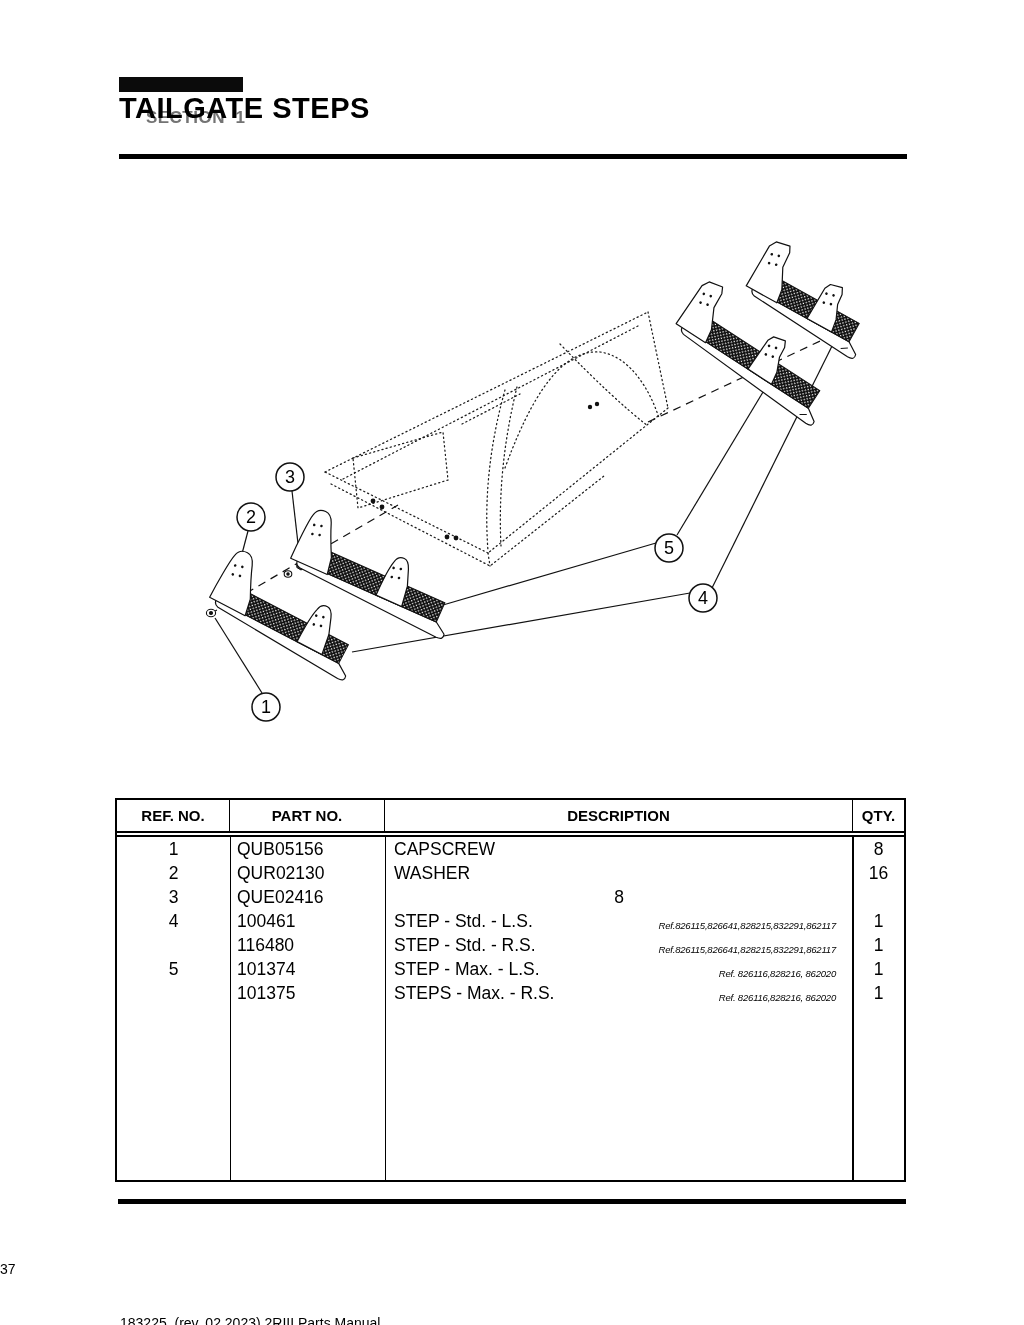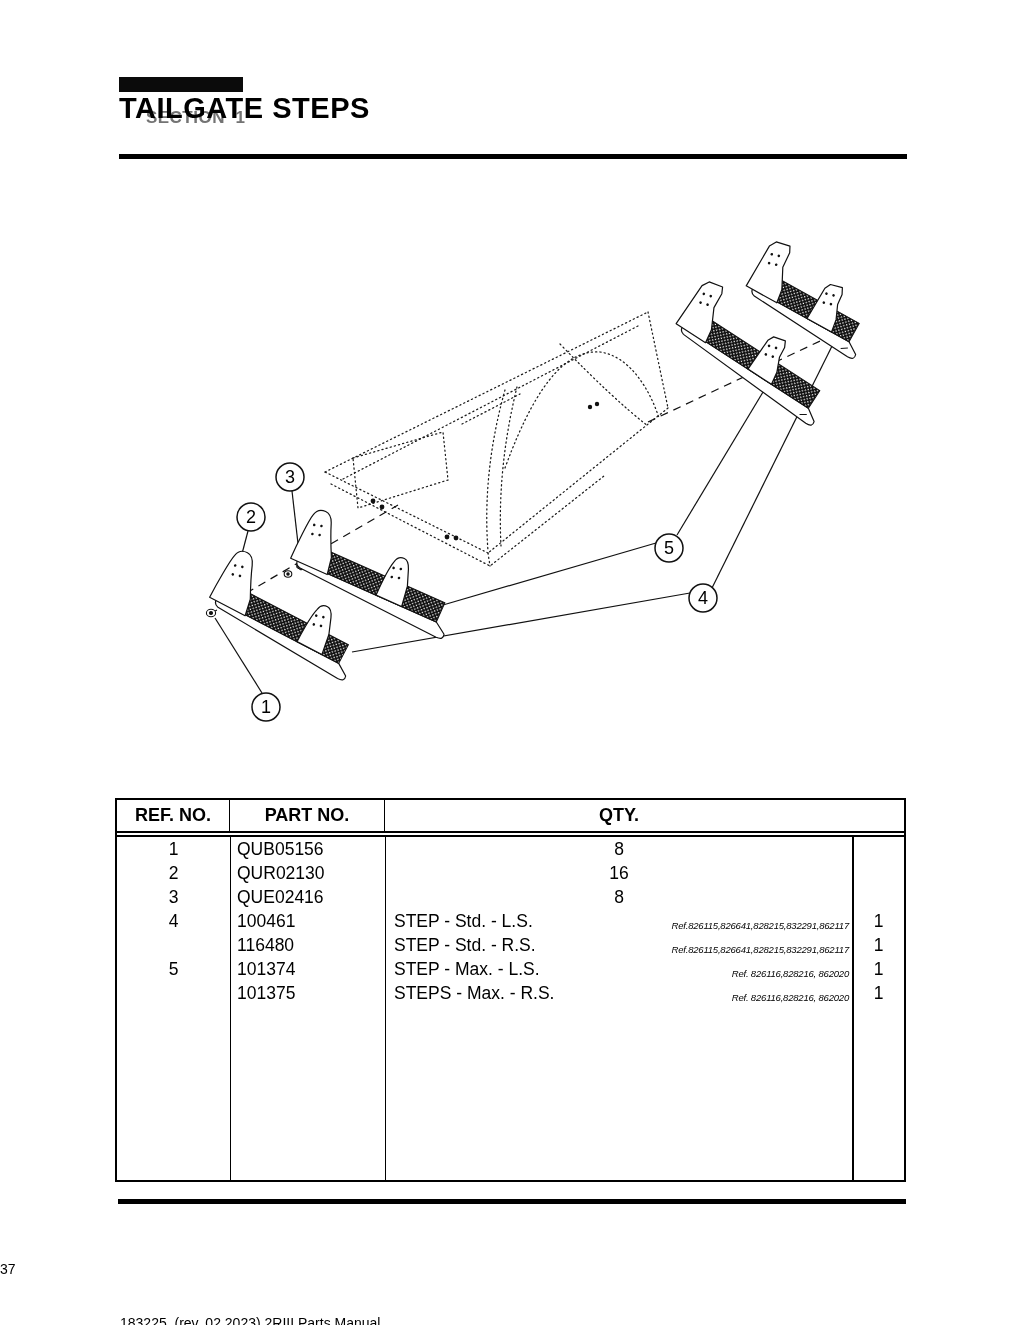--- a/index.html
+++ b/index.html
@@ -27,36 +27,36 @@
   
   .parts-table{
     position:absolute;left:115px;top:798px;width:791px;height:384px;
     border:2.5px solid #000;box-sizing:border-box;background:#fff;
   }
   .thead{
     display:grid;grid-template-columns:113px 155px 468px 1fr;
     height:31px;border-bottom:6px double #000;
   }
   .thead .hcell{
-    font-weight:bold;font-size:18px;line-height:31px;text-align:center;
+    font-weight:bold;font-size:15px;line-height:31px;text-align:center;
     border-right:1.7px solid #000;box-sizing:border-box;
   }
   .thead .hcell:last-child{border-right:none;}
   .tbody{position:relative;height:343px;}
   .vline{position:absolute;top:0;bottom:0;width:1.7px;background:#000;}
   .vline.v1{left:112.5px;} .vline.v2{left:267.5px;} .vline.v3{left:735px;}
   .trow{
     display:grid;grid-template-columns:113px 155px 468px 1fr;height:24px;
   }
   .trow .c{font-size:17.5px;line-height:24px;box-sizing:border-box;}
   .trow .ref{text-align:center;}
   .trow .part{padding-left:7px;}
   .trow .desc{position:relative;padding-left:9px;}
   .trow .desc .note{
-    position:absolute;right:4px;bottom:1px;font-size:9.5px;font-style:italic;
+    position:absolute;right:17px;bottom:1px;font-size:9.5px;font-style:italic;
     line-height:12px;letter-spacing:-0.2px;
   }
   .trow .qty{text-align:center;}
   
   .footer-left{
     position:absolute;left:120px;top:1315px;font-size:14px;white-space:pre;
   }
   .footer-page{
     position:absolute;left:0;top:1261px;width:1006px;text-align:left;font-size:14px;
   }
@@ -203,36 +203,45 @@
         <circle cx="669" cy="548" r="14" fill="#fff" stroke="#111" stroke-width="1.5"></circle>
         <text x="669" y="548" dy="6">5</text>
       </g>
     </g>
   </svg>
 
   <div class="parts-table">
     <div class="thead">
       <div class="hcell">REF. NO.</div>
       <div class="hcell">PART NO.</div>
+      <div class="hcell">DESCRIPTION</div>
       <div class="hcell">QTY.</div>
     </div>
     <div class="tbody">
       <div class="vline v1"></div>
       <div class="vline v2"></div>
       <div class="vline v3"></div>
 
     <div class="trow">
       <div class="c ref">1</div>
       <div class="c part">QUB05156</div>
+      <div class="c desc">
+        <span class="main">CAPSCREW</span>
+        <span class="note"></span>
+      </div>
       <div class="c qty">8</div>
     </div>
 
     <div class="trow">
       <div class="c ref">2</div>
       <div class="c part">QUR02130</div>
+      <div class="c desc">
+        <span class="main">WASHER</span>
+        <span class="note"></span>
+      </div>
       <div class="c qty">16</div>
     </div>
 
     <div class="trow">
       <div class="c ref">3</div>
       <div class="c part">QUE02416</div>
       <div class="c qty">8</div>
     </div>
 
     <div class="trow">

